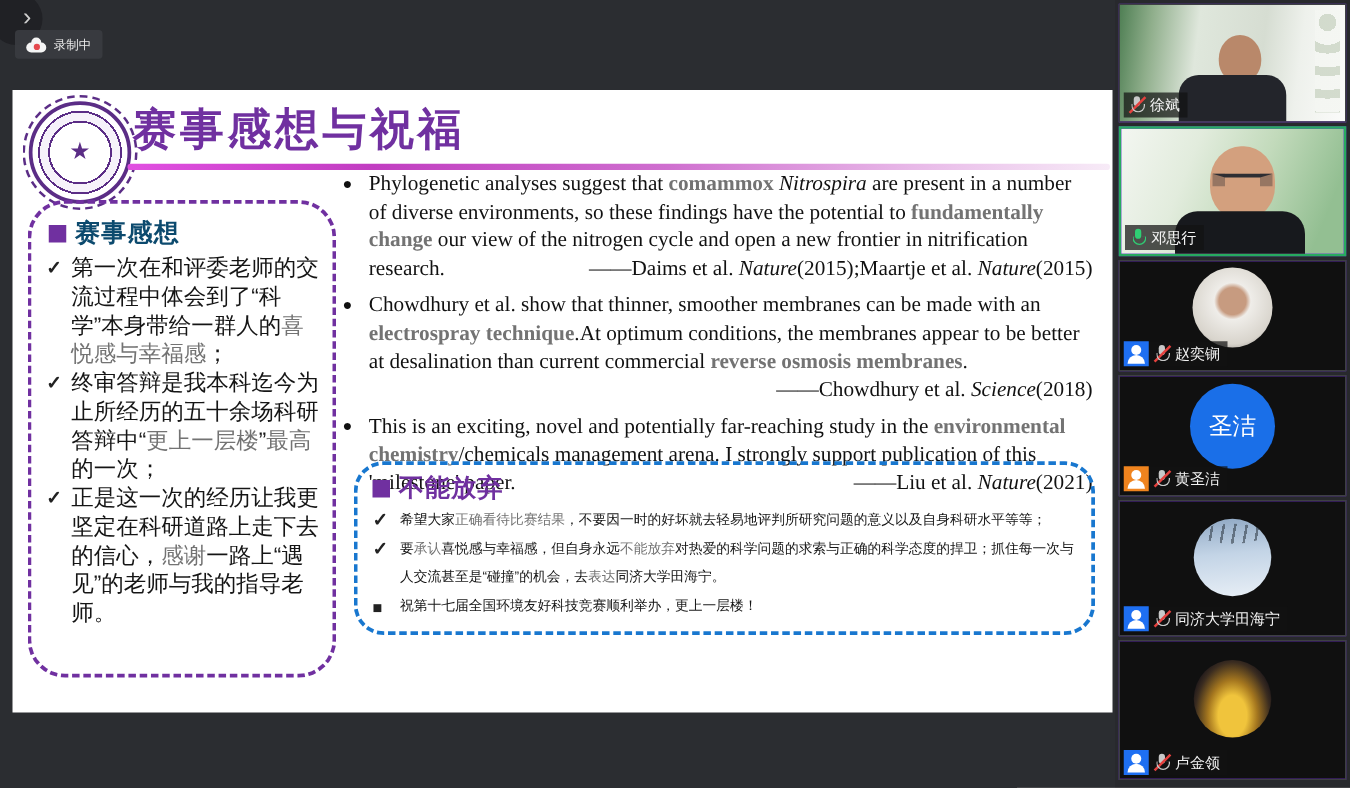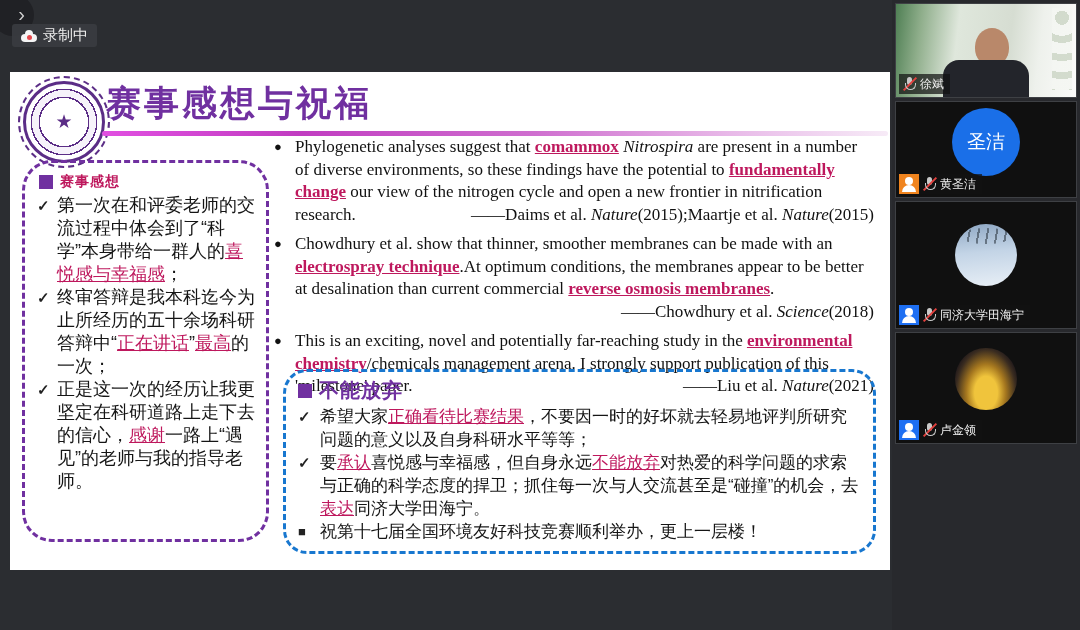--- a/index.html
+++ b/index.html
@@ -10,62 +10,62 @@
   
   .chevron-btn { position:absolute; left:-8px; top:-6px; width:42px; height:42px; border-radius:50%;
     background:#202125; border:none; color:#cfcfcf; font-size:20px; cursor:pointer; }
   .chevron-btn span { position:absolute; right:9px; top:9px; }
   .rec-badge { position:absolute; left:12px; top:24px; height:23px; display:flex; align-items:center; gap:6px;
     background:rgba(58,60,64,.92); border-radius:3px; padding:0 9px; }
   .rec-badge .cloud { position:relative; width:16px; height:12px; }
   .cloud::before { content:''; position:absolute; left:0; bottom:0; width:16px; height:8px; border-radius:6px; background:#f5f5f5; }
   .cloud::after { content:''; position:absolute; left:4px; top:0; width:8px; height:8px; border-radius:50%; background:#f5f5f5; }
   .cloud .dot { position:absolute; left:6px; bottom:2px; width:5px; height:5px; border-radius:50%; background:#e5484d; z-index:2; }
-  .rec-badge .txt { color:#ececec; font-size:15px; }
+  .rec-badge .txt { color:#ececec; font-size:10px; }
 
   
   .slide { position:absolute; left:10px; top:72px; width:880px; height:498px; background:#ffffff; }
   .seal-outer { position:absolute; left:8px; top:4px; width:92px; height:92px; border:2px dashed #5b2d86; border-radius:50%; padding:3px; }
   .seal { width:100%; height:100%; border-radius:50%; border:3px solid #5b2d86; position:relative;
     background:radial-gradient(circle at center,#fff 0 24px,#5b2d86 24px 25.5px,#f6f2fa 25.5px 32px,#5b2d86 32px 33.5px,#fff 33.5px); }
   .seal::before { content:'★'; position:absolute; left:50%; top:50%; transform:translate(-50%,-54%); color:#5b2d86; font-size:19px; }
   .slide-title { position:absolute; left:96px; top:8px; font-size:35px; font-weight:bold; color:#7030a0; letter-spacing:3px;font-family:Liberation Mono, monospace; }
   .title-line { position:absolute; left:92px; top:59px; width:786px; height:5px; border-radius:3px;
     background:linear-gradient(90deg,#e14fe1 0%,#c13dc1 25%,#cf6fcf 55%,#e8b9e8 80%,#f7ebf7 100%); }
 
   
   .thoughts-box { position:absolute; left:12px; top:88px; width:247px; height:382px;
     border:3px dashed #7030a0; border-radius:30px; padding:8px 10px 8px 12px; }
   .box-heading { display:flex; align-items:center; gap:7px; margin:2px 0 3px 2px; }
   .box-heading .sq { width:14px; height:14px; background:#7030a0; flex:0 0 auto; }
-  .thoughts-box .box-heading .label { font-size:14px; font-weight:bold; color:#be185d; letter-spacing:1px; }
+  .thoughts-box .box-heading .label { font-size:20px; font-weight:bold; color:#0c4a6e; letter-spacing:1px; }
   .chk-item { display:flex; align-items:flex-start; }
   .chk-item .mark { flex:0 0 20px; font-size:15px; color:#222; font-weight:bold; line-height:23px; }
   .chk-item .txt { font-size:18px; line-height:23px; color:#151515; font-weight:500; }
 
-  .red { color:#be185d;text-decoration:underline; }
+  .red { color:#737373; }
   .b { font-weight:bold; }
   .i { font-style:italic; }
 
   
   .citations { position:absolute; left:262px; top:64px; width:602px;
     font-family:"Liberation Serif", serif; font-size:17px; line-height:22.5px; color:#111; }
   .cit { position:relative; padding-left:23px; margin-bottom:7px; overflow:hidden; }
   .cit .dotmark { position:absolute; left:2px; top:0; font-size:13px; }
   .cit .cite { float:right; }
 
   
   .blessing-box { position:absolute; left:273px; top:297px; width:593px;
     border:3px dashed #1877cf; border-radius:24px; padding:4px 12px 8px 12px; }
   .blessing-box .box-heading { margin:1px 0 1px 0; }
   .blessing-box .box-heading .label { font-size:20px; font-weight:bold; color:#7030a0; letter-spacing:1px; }
   .bl-item { display:flex; align-items:flex-start; }
   .bl-item .mark { flex:0 0 22px; font-size:15px; color:#222; font-weight:bold; line-height:23px; }
   .bl-item .mark.sqm { font-size:13px; }
-  .bl-item .txt { font-size:17px; line-height:23px; color:#151515; font-weight:500; }
+  .bl-item .txt { font-size:11px; line-height:23px; color:#151515; font-weight:500; }
 
   
   .sidebar { position:absolute; left:892px; top:0; width:188px; height:630px; background:#28292d; }
   .side-topbar { height:22px; background:#1d1e22; display:flex; align-items:center; padding:0 6px; gap:5px; }
   .side-topbar .speak-txt { color:#d8d8d8; font-size:12px; flex:1; white-space:nowrap; overflow:hidden; }
   .vdiv { width:1px; height:12px; background:#47484c; }
   .tb-ico { color:#8b8d91; font-size:13px; line-height:1; cursor:pointer; }
 
   .tiles { padding:3px 3px; display:flex; flex-direction:column; gap:3px; }
   .tile { position:relative; width:100%; background:#6d28d9; border:1px solid #3e4044; overflow:hidden; cursor:pointer; }
@@ -135,21 +135,21 @@
         <span class="sq"></span>
         <span class="label">赛事感想</span>
       </div>
       <div id="thoughts-list">
           <div class="chk-item">
             <span class="mark">✓</span>
             <div class="txt"><span>第一次在和评委老师的交流过程中体会到了“科学”本身带给一群人的</span><span class="red">喜悦感与幸福感</span><span>；</span></div>
           </div>
           <div class="chk-item">
             <span class="mark">✓</span>
-            <div class="txt"><span>终审答辩是我本科迄今为止所经历的五十余场科研答辩中“</span><span class="red">正在讲话</span><span>”</span><span class="red">最高</span><span>的一次；</span></div>
+            <div class="txt"><span>终审答辩是我本科迄今为止所经历的五十余场科研答辩中“</span><span class="red">更上一层楼</span><span>”</span><span class="red">最高</span><span>的一次；</span></div>
           </div>
           <div class="chk-item">
             <span class="mark">✓</span>
             <div class="txt"><span>正是这一次的经历让我更坚定在科研道路上走下去的信心，</span><span class="red">感谢</span><span>一路上“遇见”的老师与我的指导老师。</span></div>
           </div>
         </div>
     </div>
 
     <div class="citations" id="citations">
         <div class="cit"><span class="dotmark">●</span><span>Phylogenetic analyses suggest that </span><span class="red b">comammox</span><span> </span><span class="i">Nitrospira</span><span> are present in a number of diverse environments, so these findings have the potential to </span><span class="red b">fundamentally change</span><span> our view of the nitrogen cycle and open a new frontier in nitrification research.</span><span class="cite"><span>——Daims et al. </span><span class="i">Nature</span><span>(2015);Maartje et al. </span><span class="i">Nature</span><span>(2015)</span></span></div>
@@ -189,35 +189,62 @@
           </div>
           <div class="tile-label">
             <span class="label-pill">
               <span class="mic mic-muted">
                 <i class="slash"></i>
               </span>
               <span class="name">徐斌</span>
             </span>
           </div>
         </div>
+        <div class="tile active" style="height: 104px;">
+          <div class="av av-video-glasses">
+            <div class="v-head"></div>
+            <div class="v-glasses"></div>
+            <div class="v-body"></div>
+          </div>
+          <div class="tile-label">
+            <span class="label-pill">
+              <span class="mic mic-on"></span>
+              <span class="name">邓思行</span>
+            </span>
+          </div>
+        </div>
+        <div class="tile" style="height: 89px;">
+          <div class="av av-dark">
+            <div class="circ circ-hoodie"></div>
+          </div>
+          <div class="tile-label">
+            <span class="pbadge pb-blue"></span>
+            <span class="label-pill">
+              <span class="mic mic-muted">
+                <i class="slash"></i>
+              </span>
+              <span class="name">赵奕锎</span>
+            </span>
+          </div>
+        </div>
         <div class="tile" style="height: 97px;">
           <div class="av av-dark">
             <div class="circ circ-initials">圣洁</div>
           </div>
           <div class="tile-label">
             <span class="pbadge pb-orange"></span>
             <span class="label-pill">
               <span class="mic mic-muted">
                 <i class="slash"></i>
               </span>
               <span class="name">黄圣洁</span>
             </span>
           </div>
         </div>
-        <div class="tile" style="height: 128px;">
+        <div class="tile" style="height: 109px;">
           <div class="av av-dark">
             <div class="circ circ-sky"></div>
           </div>
           <div class="tile-label">
             <span class="pbadge pb-blue"></span>
             <span class="label-pill">
               <span class="mic mic-muted">
                 <i class="slash"></i>
               </span>
               <span class="name">同济大学田海宁</span>

